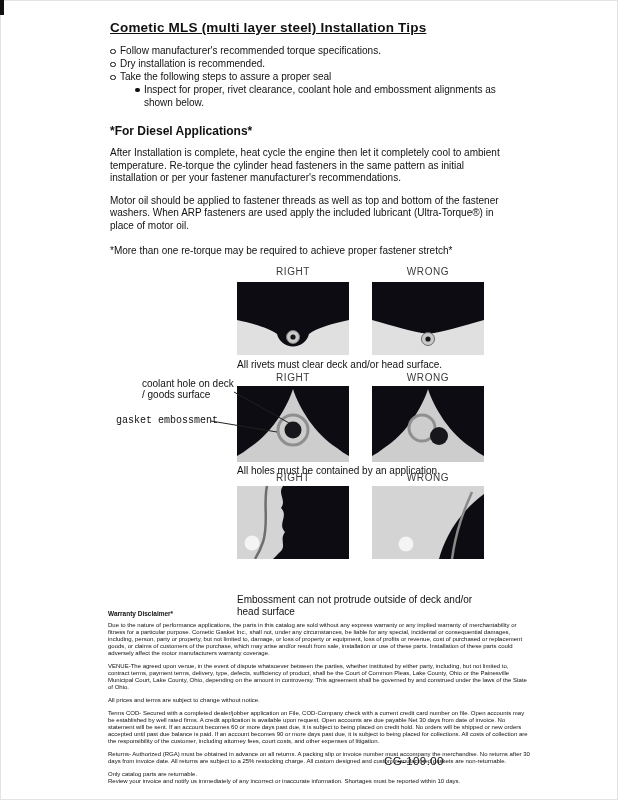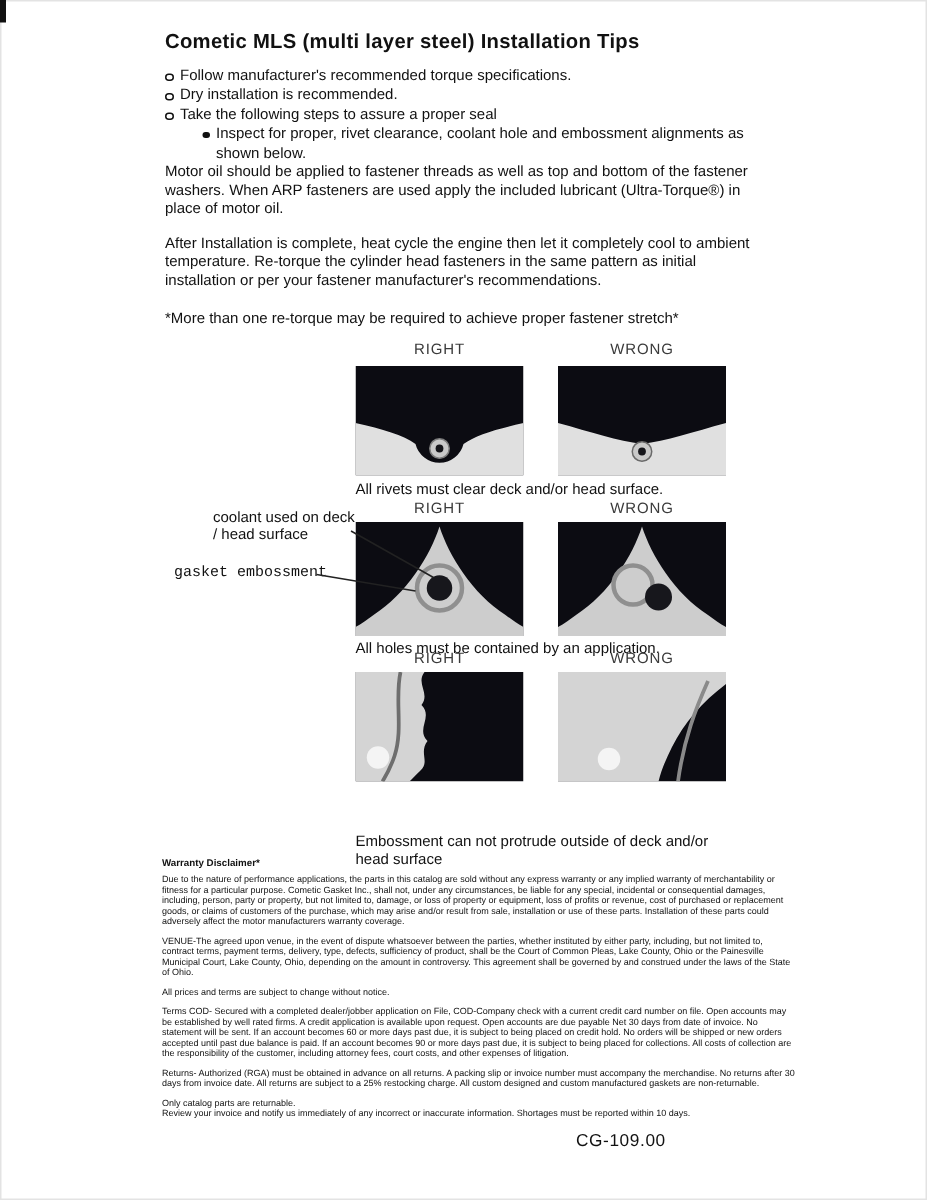--- a/index.html
+++ b/index.html
@@ -13,21 +13,21 @@
     color: #111;
     overflow: hidden;
     box-shadow: inset 0 0 0 1px #e3e3e3;
   }
   .scan-artifact {
     position: absolute; left: 0; top: 0; width: 4px; height: 15px;
     background: #111;
   }
   .content { padding: 20px 100px 0 108px; }
   .title {
-    font-size: 13.5px; font-weight: bold; 
+    font-size: 13.5px; font-weight: bold; text-decoration: underline;
     margin: 0 0 9px 2px; letter-spacing: 0.2px;
   }
   ul.tips { list-style: none; margin: 0; padding: 0 0 0 2px; }
   ul.tips > li {
     position: relative; padding-left: 10px;
     font-size: 10px; line-height: 13px;
   }
   ul.tips > li::before {
     content: ""; position: absolute; left: 0; top: 4.5px;
     width: 3.5px; height: 3.5px; border: 1px solid #111; border-radius: 50%;
@@ -79,22 +79,23 @@
     <ul class="tips">
       <li><span>Follow manufacturer's recommended torque specifications.</span></li>
       <li><span>Dry installation is recommended.</span></li>
       <li><span>Take the following steps to assure a proper seal</span>
         <ul class="subtips">
           <li><span>Inspect for proper, rivet clearance, coolant hole and embossment alignments as shown below.</span></li>
         </ul>
       </li>
     </ul>
 
+    <h2 class="diesel-heading">*For Diesel Applications*</h2>
+    <p class="para">After Installation is complete, heat cycle the engine then let it completely cool to ambient temperature. Re-torque the cylinder head fasteners in the same pattern as initial installation or per your fastener manufacturer's recommendations.</p>
     <p class="para">Motor oil should be applied to fastener threads as well as top and bottom of the fastener washers. When ARP fasteners are used apply the included lubricant (Ultra-Torque®) in place of motor oil.</p>
-    <p class="para">After Installation is complete, heat cycle the engine then let it completely cool to ambient temperature. Re-torque the cylinder head fasteners in the same pattern as initial installation or per your fastener manufacturer's recommendations.</p>
     <p class="para note">*More than one re-torque may be required to achieve proper fastener stretch*</p>
   </div>
 
   <div class="diagrams">
 
     <div class="dg-label" style="left:263px;top:0;">RIGHT</div>
     <div class="dg-label" style="left:398px;top:0;">WRONG</div>
 
     <svg class="dg-box" style="left:237px;top:16px;" width="112" height="73" viewBox="0 0 112 73">
       <rect width="112" height="73" fill="#0c0c12"></rect>
@@ -106,21 +107,21 @@
       <rect width="112" height="73" fill="#0c0c12"></rect>
       <path d="M0,38 C22,44 40,50 56,52 C72,50 90,44 112,38 L112,73 L0,73 Z" fill="#e0e0e0"></path>
       <circle cx="56" cy="57" r="6.5" fill="#c9c9c9" stroke="#6a6a6a" stroke-width="1"></circle>
       <circle cx="56" cy="57" r="2.6" fill="#15151a"></circle>
     </svg>
     <div class="dg-caption" style="left:237px;top:93px;">All rivets must clear deck and/or head surface.</div>
 
     <div class="dg-label" style="left:263px;top:106px;">RIGHT</div>
     <div class="dg-label" style="left:398px;top:106px;">WRONG</div>
 
-    <div class="callout" style="left:142px;top:112px;width:96px;">coolant used on deck / head surface</div>
+    <div class="callout" style="left:142px;top:112px;width:96px;">coolant hole on deck / goods surface</div>
     <div class="callout nowrap" style="left:116px;top:149px;font-family:Liberation Mono, monospace;">gasket embossment</div>
 
     <svg class="dg-box" style="left:237px;top:120px;" width="112" height="76" viewBox="0 0 112 76">
       <rect width="112" height="76" fill="#0c0c12"></rect>
       <path d="M56,3 C50,22 34,48 12,62 C8,65 4,68 0,70 L0,76 L112,76 L112,70 C108,68 104,65 100,62 C78,48 62,22 56,3 Z" fill="#cdcdcd"></path>
       <circle cx="56" cy="44" r="15" fill="none" stroke="#8f8f8f" stroke-width="3"></circle>
       <circle cx="56" cy="44" r="8.5" fill="#17171c"></circle>
     </svg>
     <svg class="dg-box" style="left:372px;top:120px;" width="112" height="76" viewBox="0 0 112 76">
       <rect width="112" height="76" fill="#0c0c12"></rect>

